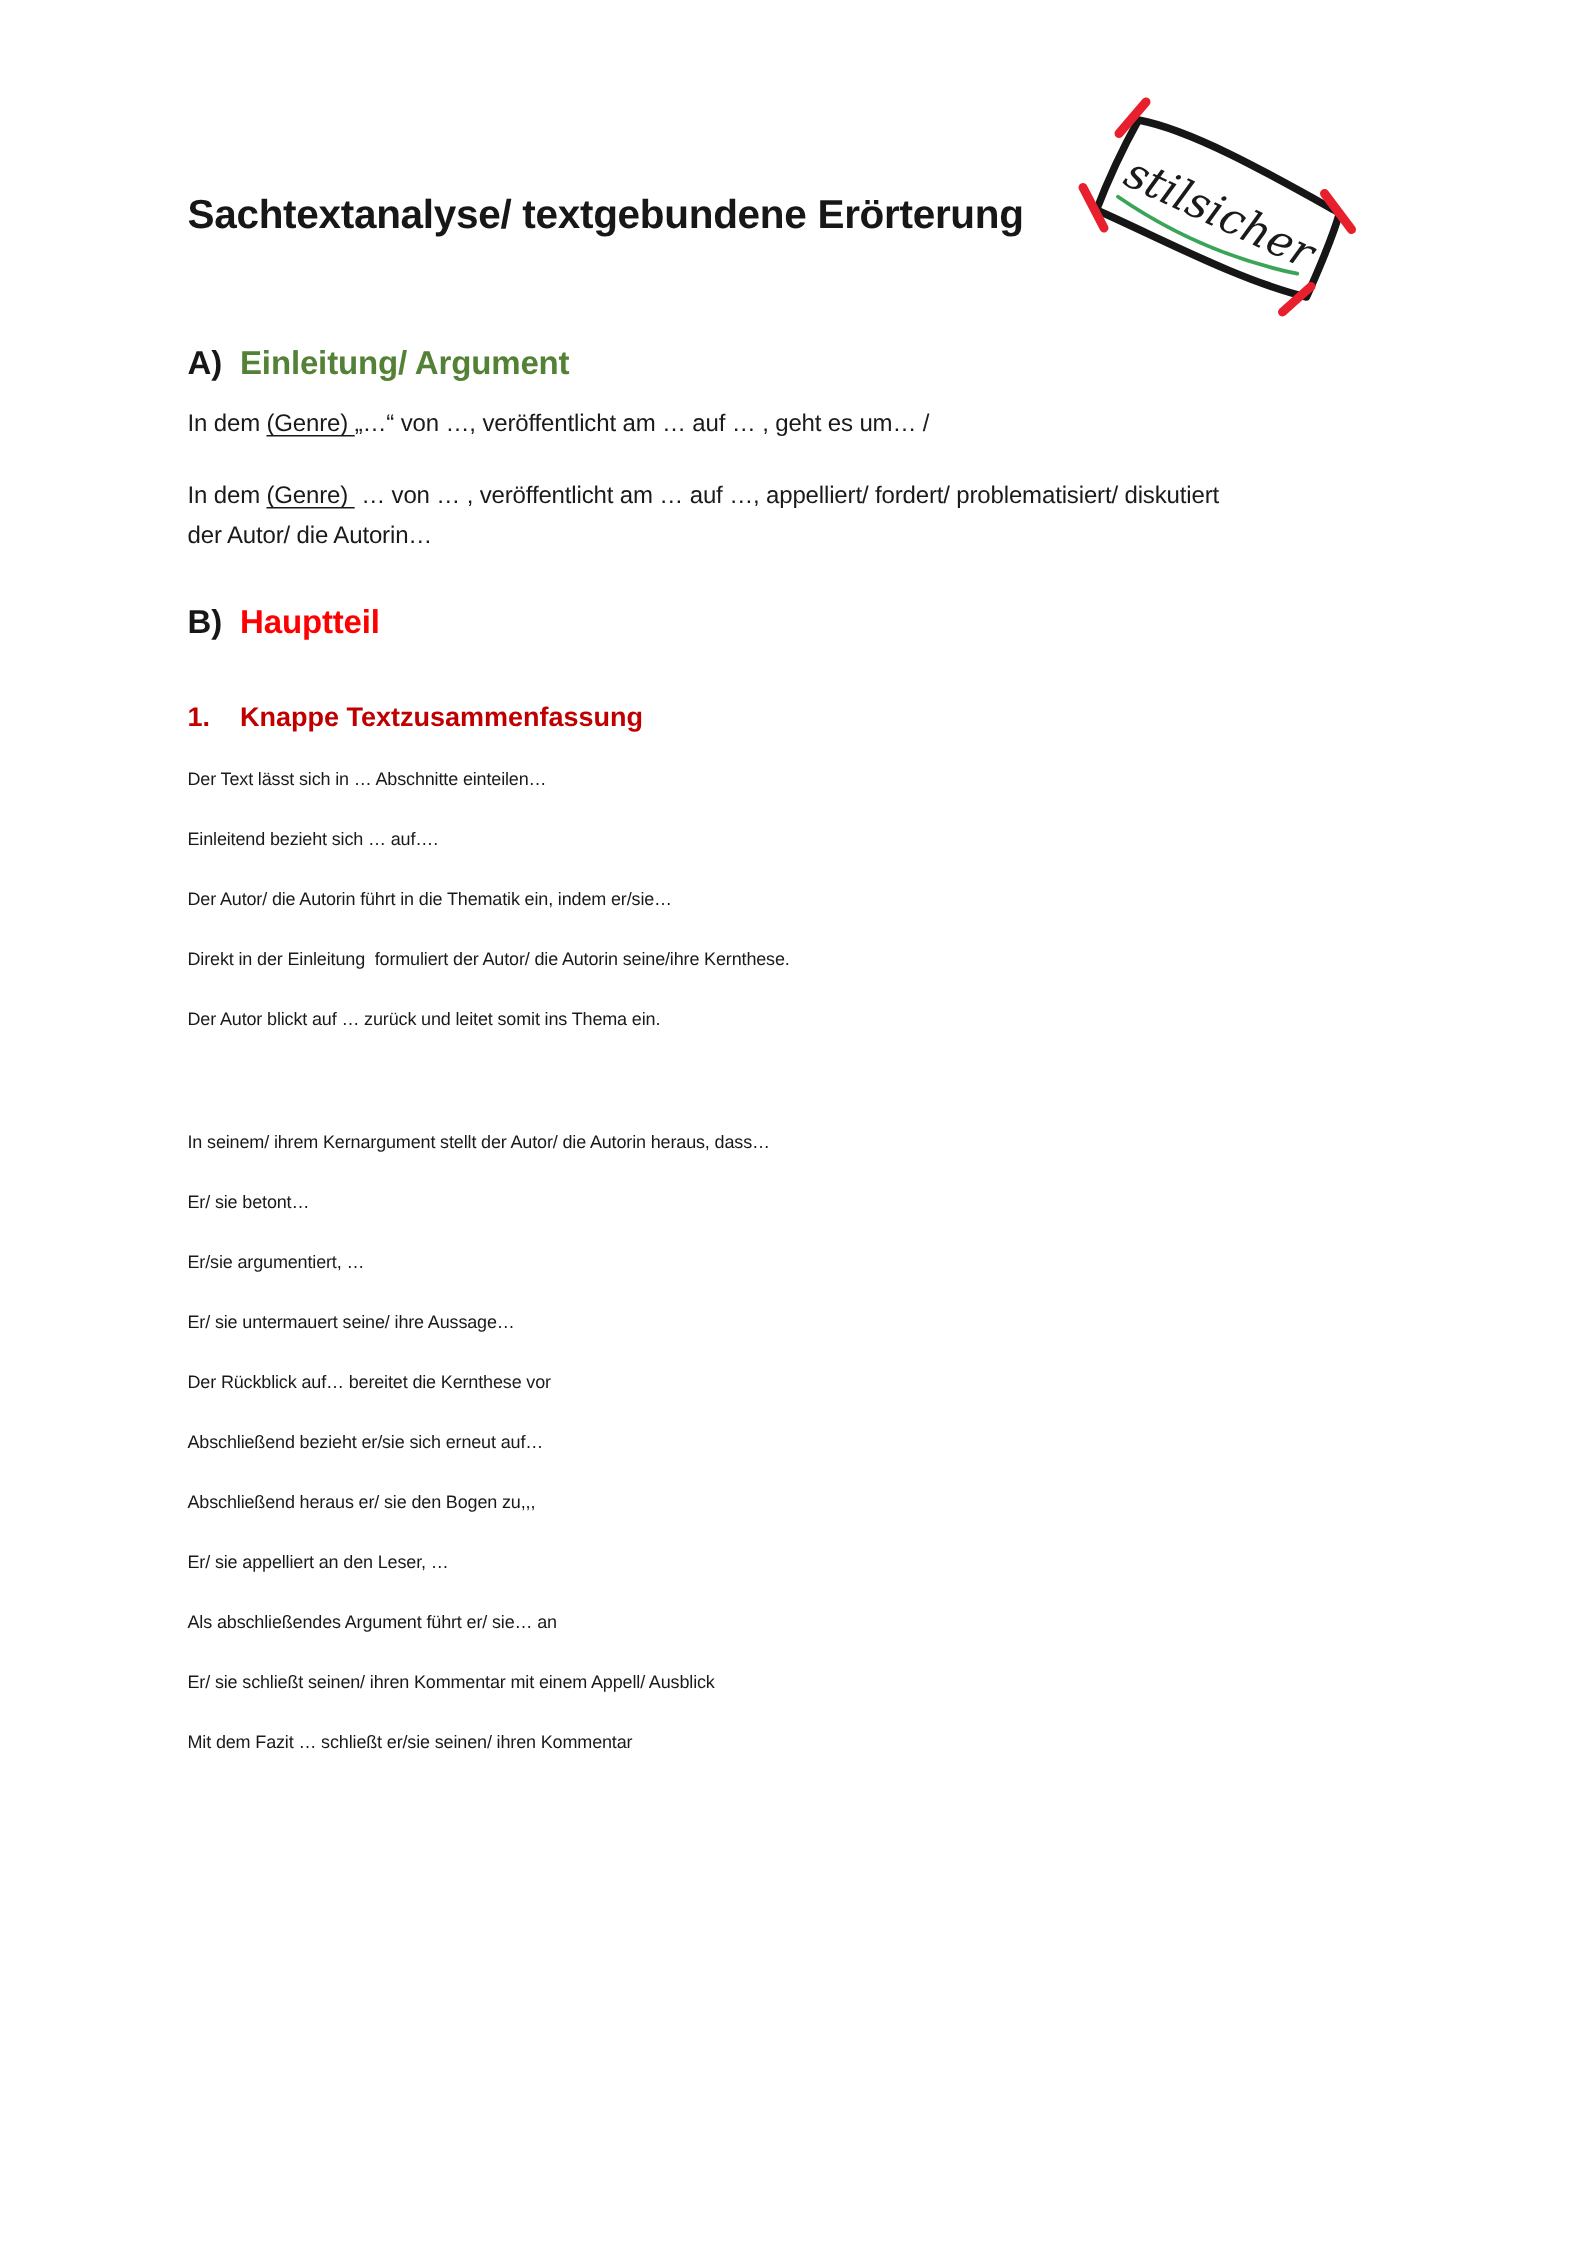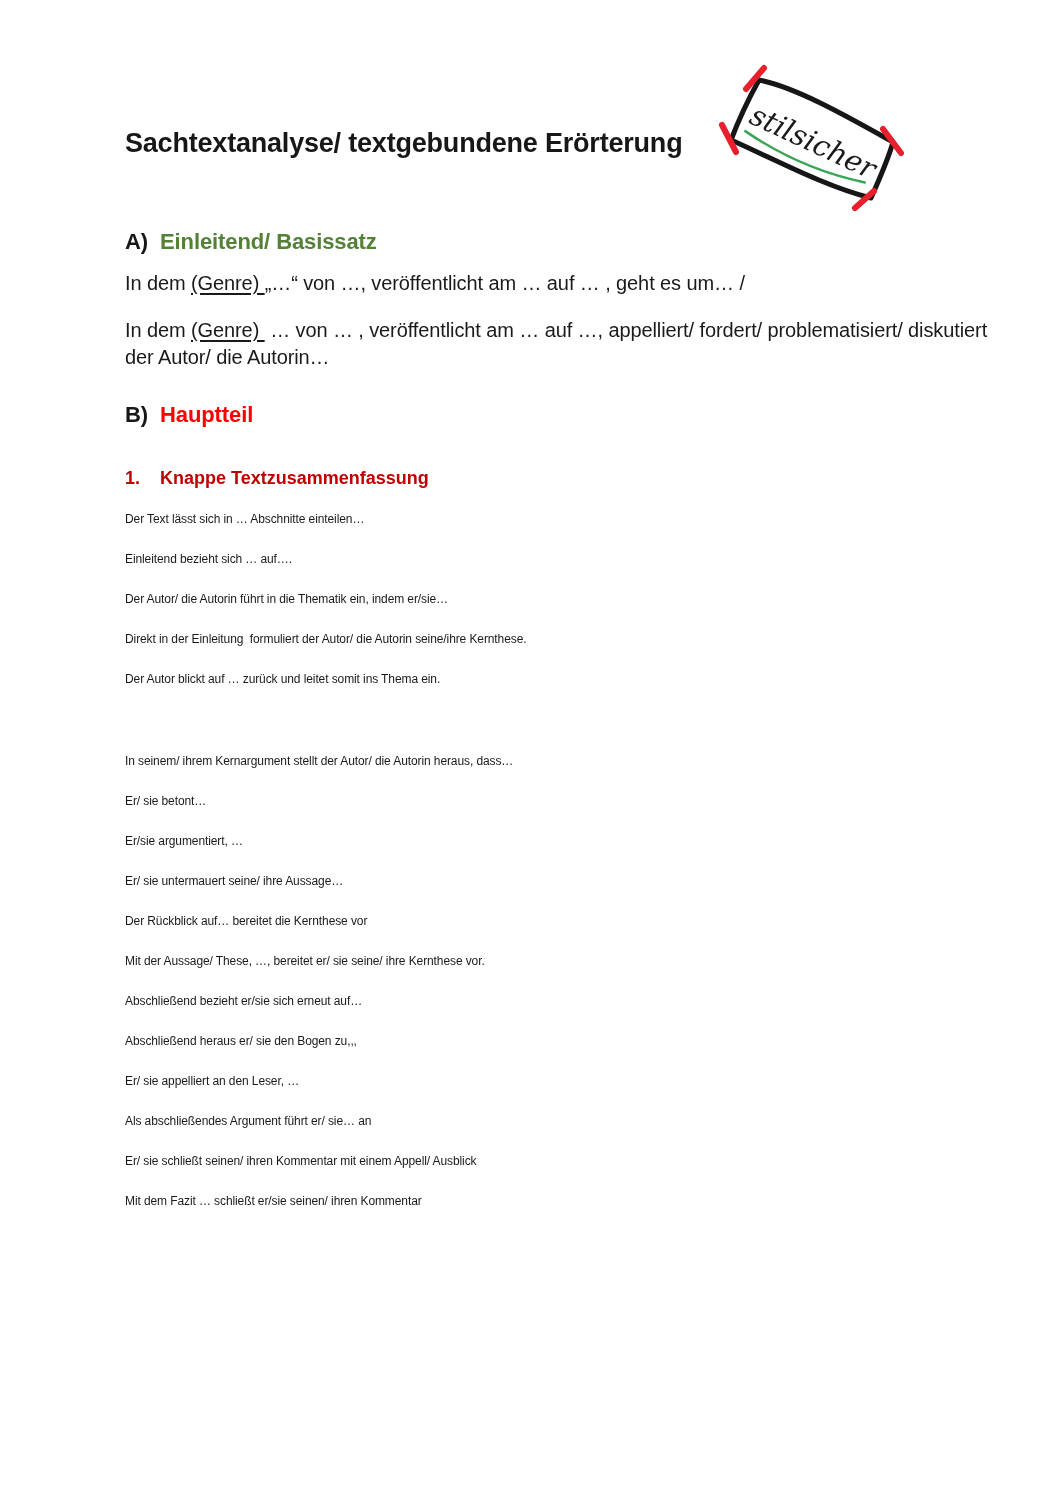--- a/index.html
+++ b/index.html
@@ -28,21 +28,21 @@
   #secA .sec-title { color:#538135; }
   #secB .sec-title { color:#ff0000; }
 
   h3.sub {
     margin:36px 0 0 0; font-size:18px; line-height:24px; font-weight:bold;
     color:#c00000; white-space:pre;
   }
   .sub-num { display:inline-block; width:35px; }
 
   p.para {
-    margin:0; font-size:20px; line-height:22px; letter-spacing:-0.1px;
+    margin:0; font-size:16px; line-height:22px; letter-spacing:-0.1px;
     white-space:pre; color:#1a1a1a;
   }
   #para1 { margin-top:15px; }
   #para2 { margin-top:23px; line-height:27px; }
   .u { text-decoration:underline; text-underline-offset:3px; }
 
   .group p.bline {
     margin:0 0 19px 0; font-size:12px; line-height:21px;
     letter-spacing:-0.1px; white-space:pre; color:#1a1a1a;
   }
@@ -80,21 +80,21 @@
       </g>
       <text x="100" y="94" text-anchor="middle" transform="rotate(25 100 82)">stilsicher</text>
       <path d="M 34 103 Q 100 114 164 99" transform="rotate(25 100 82)" fill="none" stroke="#3aa557" stroke-width="2.5" stroke-linecap="round"></path>
     </svg>
   </div>
 
   <div class="content">
 
     <h1 class="doc-title">Sachtextanalyse/ textgebundene Erörterung</h1>
 
-    <h2 class="sec" id="secA"><span class="sec-label">A)</span><span class="sec-title">Einleitend/ Basissatz</span></h2>
+    <h2 class="sec" id="secA"><span class="sec-label">A)</span><span class="sec-title">Einleitung/ Argument</span></h2>
 
     <p class="para" id="para1"><span>In dem </span><span class="u">(Genre) </span><span>„…“ von …, veröffentlicht am … auf … , geht es um… /</span></p>
 
     <p class="para" id="para2"><span>In dem </span><span class="u">(Genre) </span><span> … von … , veröffentlicht am … auf …, appelliert/ fordert/ problematisiert/ diskutiert</span><br><span>der Autor/ die Autorin…</span></p>
 
     <h2 class="sec" id="secB"><span class="sec-label">B)</span><span class="sec-title">Hauptteil</span></h2>
 
     <h3 class="sub"><span class="sub-num">1.</span><span>Knappe Textzusammenfassung</span></h3>
 
     <div class="group" id="group1">
@@ -104,21 +104,20 @@
       <p class="bline">Direkt in der Einleitung  formuliert der Autor/ die Autorin seine/ihre Kernthese.</p>
       <p class="bline">Der Autor blickt auf … zurück und leitet somit ins Thema ein.</p>
     </div>
 
     <div class="group" id="group2">
       <p class="bline">In seinem/ ihrem Kernargument stellt der Autor/ die Autorin heraus, dass…</p>
       <p class="bline">Er/ sie betont…</p>
       <p class="bline">Er/sie argumentiert, …</p>
       <p class="bline">Er/ sie untermauert seine/ ihre Aussage…</p>
       <p class="bline">Der Rückblick auf… bereitet die Kernthese vor</p>
-      <p class="bline">Mit der Aussage/ These, …, bereitet er/ sie seine/ ihre Kernthese vor.</p>
     </div>
 
     <div class="group" id="group3">
       <p class="bline">Abschließend bezieht er/sie sich erneut auf…</p>
       <p class="bline">Abschließend heraus er/ sie den Bogen zu,,,</p>
       <p class="bline">Er/ sie appelliert an den Leser, …</p>
       <p class="bline">Als abschließendes Argument führt er/ sie… an</p>
       <p class="bline">Er/ sie schließt seinen/ ihren Kommentar mit einem Appell/ Ausblick</p>
       <p class="bline">Mit dem Fazit … schließt er/sie seinen/ ihren Kommentar</p>
     </div>

